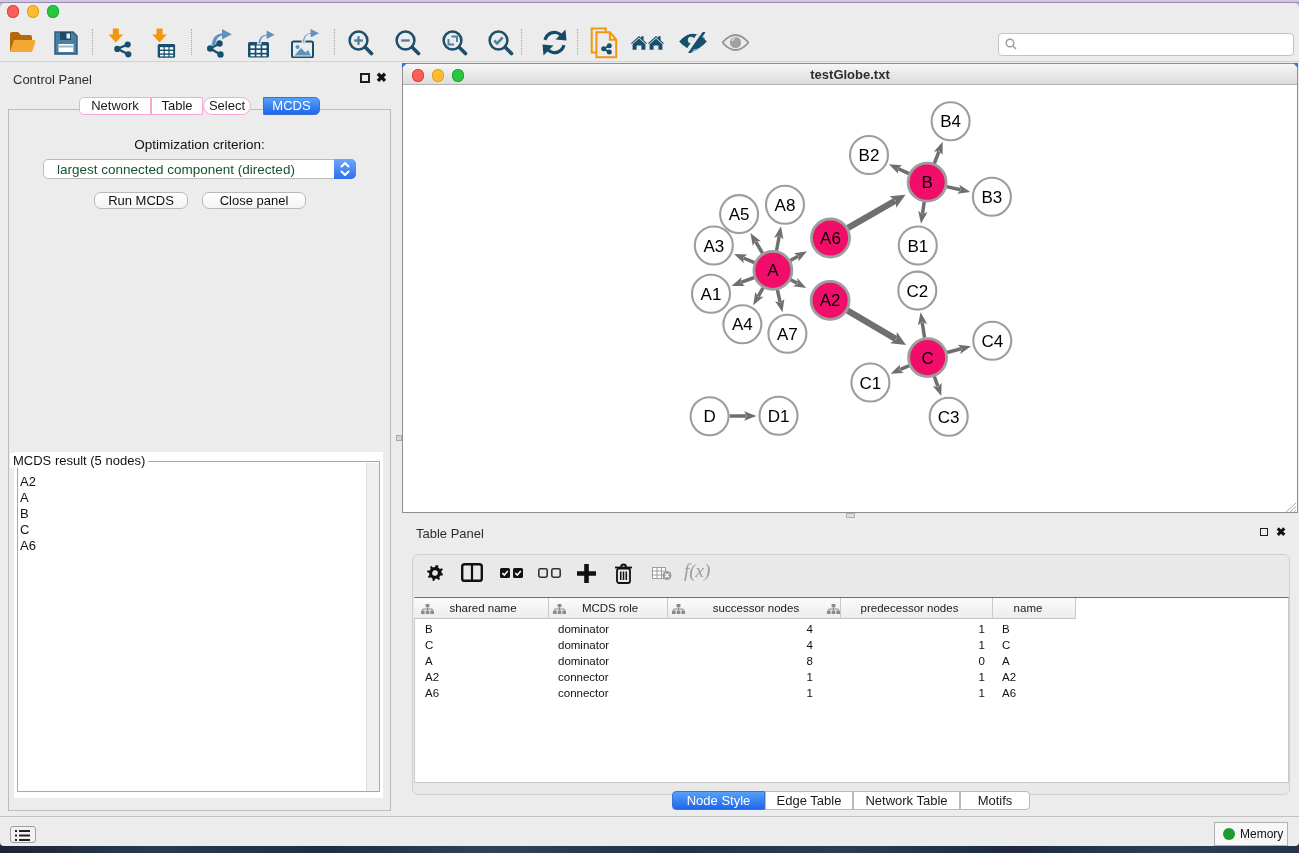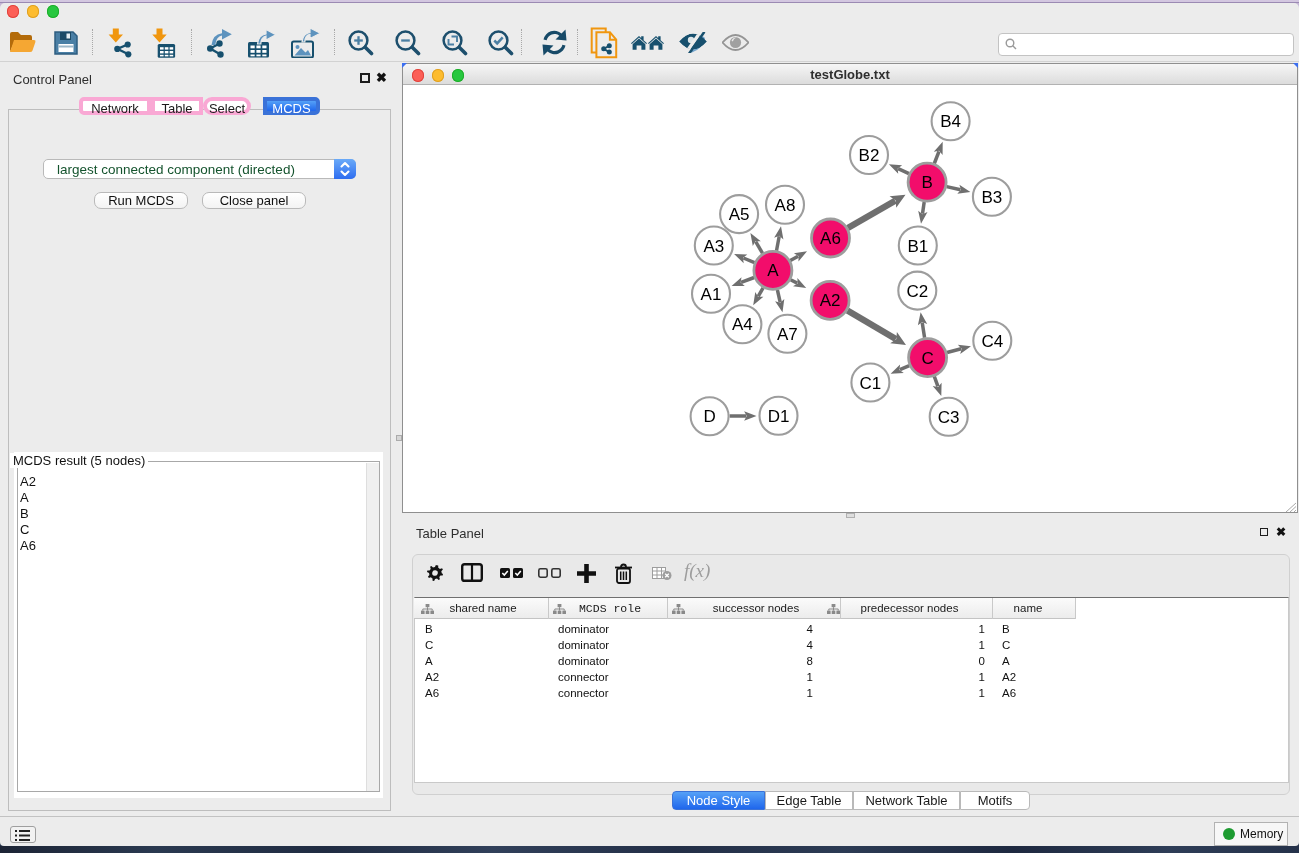--- a/index.html
+++ b/index.html
@@ -10,21 +10,21 @@
 .vsep { position:absolute; top:29px; height:26px; width:0; border-left:1px dotted #a8a8a8; }
 #win { position:absolute; left:0; top:3px; width:1299px; height:843px; background:#ececec; border-radius:5px 5px 4px 4px; }
 #titlebar { position:absolute; left:0; top:3px; width:1299px; height:19px; border-radius:5px 5px 0 0;
   background:linear-gradient(#f6f6f6,#d7d7d7); border-bottom:1px solid #b3b3b3;
   text-align:center; font-size:13.5px; color:#3f3f3f; line-height:18px; }
 .tl { position:absolute; width:12.5px; height:12.5px; border-radius:50%; }
 #toolbar { position:absolute; left:0; top:22px; width:1299px; height:40px; border-bottom:1px solid #d2d2d2; }
 #search { position:absolute; left:998px; top:33px; width:296px; height:23px; background:#fff;
   border:1px solid #c3c3c3; border-radius:4px; }
 #cp-panel { position:absolute; left:8px; top:109px; width:383px; height:702px; border:1px solid #bdbdbd; }
-.seg { position:absolute; top:97px; height:18px; background:#fff; border:4px solid #f9a8d4;
+.seg { position:absolute; top:97px; height:18px; background:#fff; border:1px solid #f9a8d4;
   font-size:13px; font-weight:400; color:#1a1a1a; text-align:center; line-height:16px; }
 .seg.sel { background:linear-gradient(#55a1f7,#1f66ec); color:#fff; border-color:#3a72d8; }
 .btn { position:absolute; top:192px; height:17px; background:linear-gradient(#ffffff,#f3f3f3); border:1px solid #b9b9b9;
   border-radius:7px; font-size:13px; color:#111; text-align:center; line-height:15px; }
 #cp-white { position:absolute; left:14px; top:452px; width:369px; height:346px; background:#fff; }
 #fieldset { position:absolute; left:17px; top:461px; width:363px; height:331px; border:1px solid #a8a8a8; }
 #netwin { position:absolute; left:402px; top:63px; width:896px; height:450px; background:#fff; border:1px solid #8f8f8f; }
 #nettitle { position:absolute; left:0; top:0; width:100%; height:21px; background:linear-gradient(#f6f6f6,#dcdcdc);
   border-bottom:1px solid #b2b2b2; text-align:center; font-size:13px; font-weight:700; color:#2e2e2e; line-height:21px; }
 #tp-box { position:absolute; left:412px; top:554px; width:878px; height:241px; background:#e9e9e9;
@@ -197,20 +197,21 @@
     </div>
 
 <div class="abs" style="left:13px;top:72px;font-size:13px;color:#2e2e2e;">Control Panel</div>
 <div class="abs" style="left:360px;top:73px;width:10px;height:10px;border:2px solid #1d1d1d;"></div>
 <div class="abs" style="left:376px;top:70px;font-size:13px;font-weight:bold;color:#111;">✖</div>
 <div id="cp-panel"></div>
 <div class="seg" style="left:79px;width:72px;border-radius:5px 0 0 5px;">Network</div>
 <div class="seg" style="left:151px;width:52px;">Table</div>
 <div class="seg" style="left:203px;width:48px;border-radius:9px;">Select</div>
 <div class="seg sel" style="left:263px;width:57px;border-radius:0 5px 5px 0;">MCDS</div>
+<div class="abs" style="left:0;top:137px;width:399px;text-align:center;font-size:13.5px;color:#111;">Optimization criterion:</div>
 <div class="abs" style="left:43px;top:159px;width:313px;height:20px;background:#fff;border:1px solid #b9b9b9;border-radius:5px;">
   <div class="abs" style="left:13px;top:2px;font-size:13.5px;color:#14532d;">largest connected component (directed)</div>
   <div class="abs" style="right:-1px;top:-1px;width:22px;height:20px;border-radius:0 5px 5px 0;background:linear-gradient(#6aaaf8,#2e6df0);">
     <svg width="22" height="20" viewBox="0 0 22 20">
           <path d="M7.5 7.5 L11 4 L14.5 7.5 M7.5 12.5 L11 16 L14.5 12.5" fill="none" stroke="#fff" stroke-width="2.1" stroke-linecap="round" stroke-linejoin="round"></path>
         </svg>
   </div>
 </div>
 <div class="btn" style="left:94px;width:94px;">Run MCDS</div>
 <div class="btn" style="left:202px;width:104px;">Close panel</div>
@@ -374,21 +375,21 @@
 <line x1="5" y1="0.5" x2="5" y2="12"></line>
         <line x1="9.5" y1="0.5" x2="9.5" y2="12"></line>
       </g>
 <circle cx="15" cy="8.5" r="4.5" fill="#9d9d9d"></circle>
 <path d="M13.2 6.7 L16.8 10.3 M16.8 6.7 L13.2 10.3" stroke="#fff" stroke-width="1.3"></path>
     </svg>
 <div class="abs" style="left:684px;top:560px;font-family:'Liberation Serif',serif;font-style:italic;font-size:19px;color:#9d9d9d;">f(x)</div>
 <div id="tbl"></div>
 <div id="thead"></div>
 <div class="hcell" style="left:415px;width:134px;"><span style="padding-left:3px">shared name</span></div>
-    <div class="hcell" style="left:550px;width:118px;font-family:Liberation Mono, monospace;"><span style="padding-left:3px">MCDS role</span></div>
+    <div class="hcell" style="left:550px;width:118px;"><span style="padding-left:3px">MCDS role</span></div>
     <div class="hcell" style="left:669px;width:172px;"><span style="padding-left:3px">successor nodes</span></div>
     <div class="hcell" style="left:824px;width:169px;"><span style="padding-left:3px">predecessor nodes</span></div>
     <div class="hcell" style="left:994px;width:82px;"><span style="padding-right:13px">name</span></div>
 <svg class="abs" style="left:421px;top:604px" width="13" height="10" viewBox="0 0 13 10">
 <g fill="#8a8a8a">
         <rect x="4.6" y="0" width="3.8" height="3.2"></rect>
 <rect x="0" y="6.6" width="3.6" height="3.4"></rect>
         <rect x="4.7" y="6.6" width="3.6" height="3.4"></rect>
         <rect x="9.4" y="6.6" width="3.6" height="3.4"></rect>
       </g>

